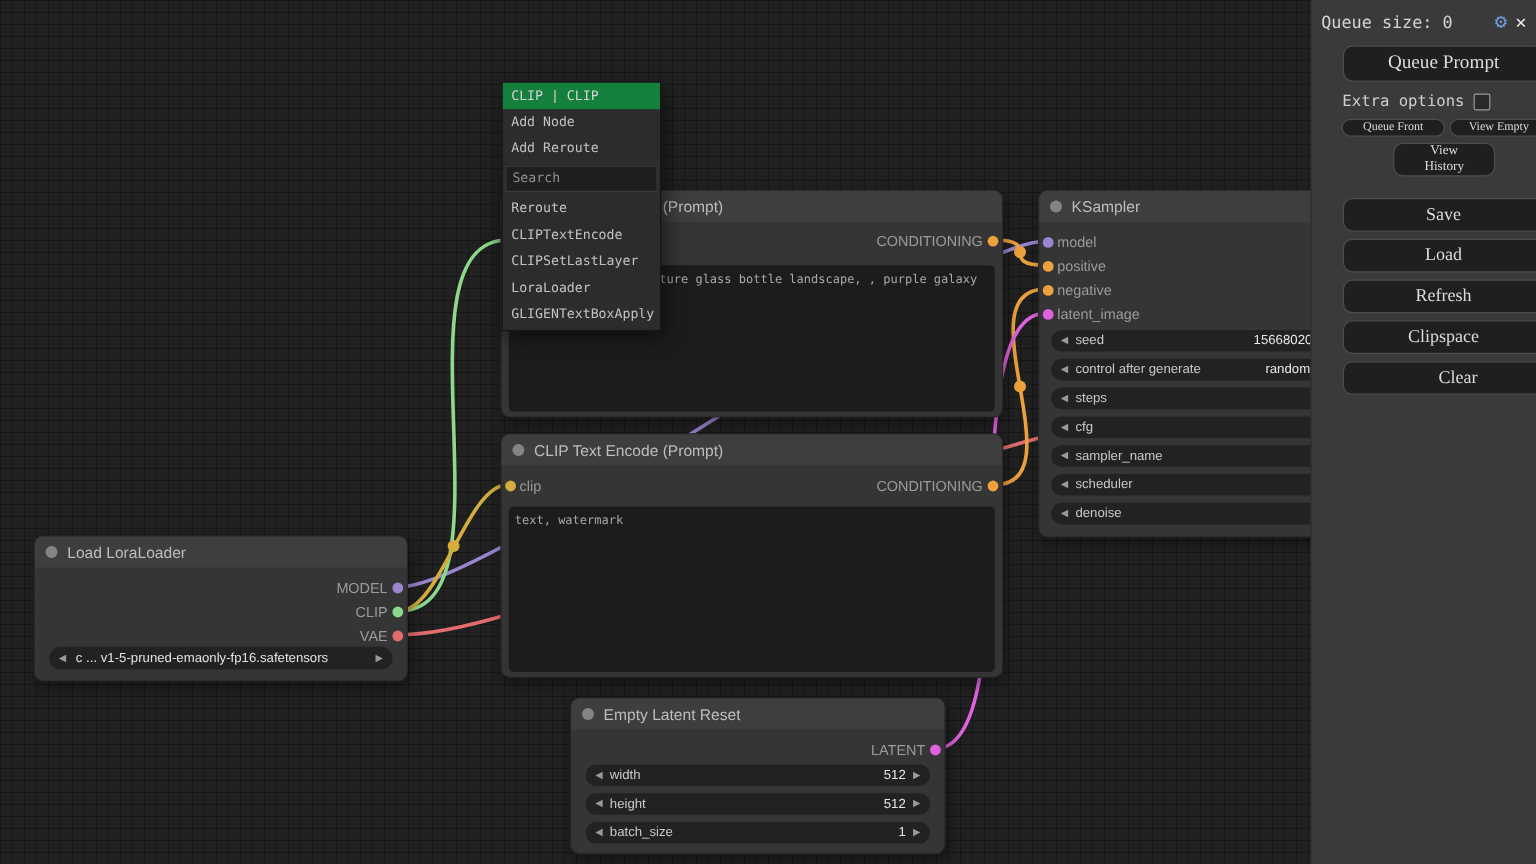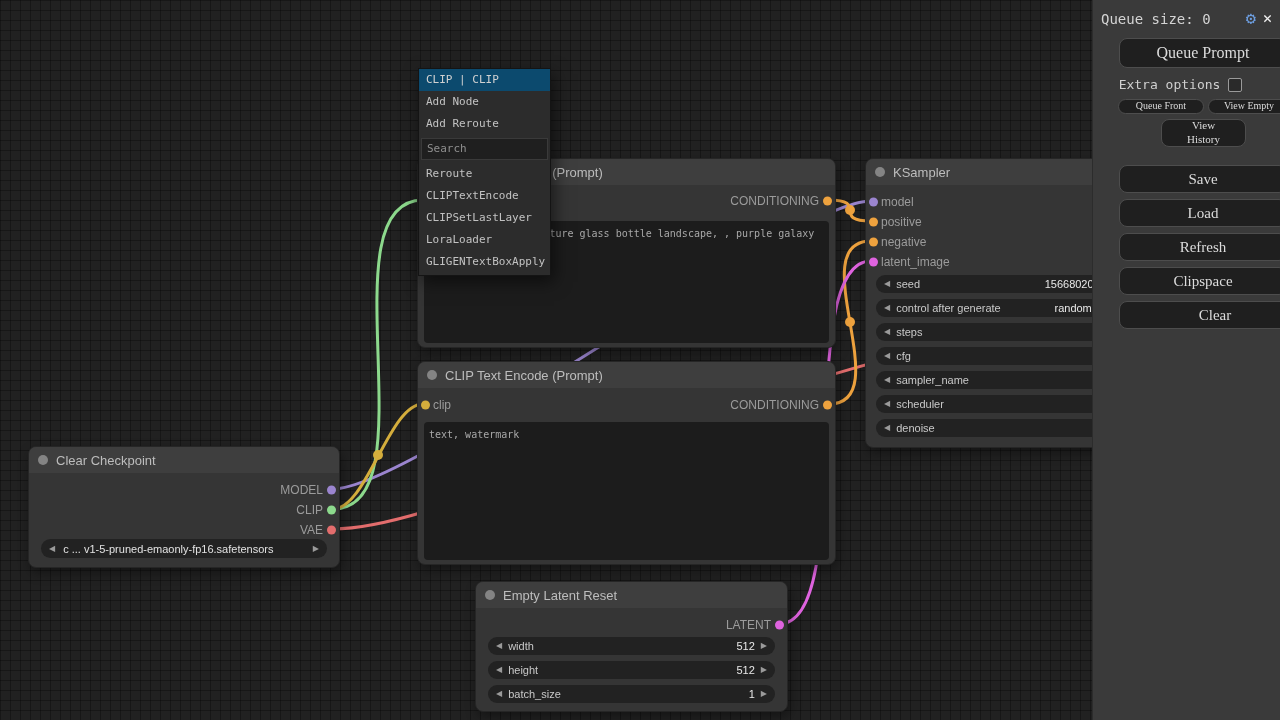--- a/index.html
+++ b/index.html
@@ -38,21 +38,21 @@
   .widget .wval{margin-left:auto;color:#e8e8e8;}
   .widget.combo .wname{flex:1;padding-left:2px;color:#e2e2e2;overflow:hidden;text-overflow:clip;}
   .ntextarea{position:absolute;left:6px;right:6px;background:#1c1c1c;border-radius:4px;
     padding:6px 5px;box-sizing:border-box;font-family:"DejaVu Sans Mono",monospace;
     font-size:10px;line-height:1.32;color:#a8a8a8;overflow:hidden;white-space:pre-wrap;word-wrap:break-word;}
 
   
   .ctxmenu{position:absolute;left:418px;top:68px;width:133px;z-index:40;background:#2c2c2c;
     border:1px solid #141414;box-shadow:3px 6px 16px rgba(0,0,0,0.55);
     font-family:"DejaVu Sans Mono",monospace;font-size:11px;color:#c2c2c2;box-sizing:border-box;padding-bottom:2px;}
-  .ctxhead{background:#0c4a6e;color:#d2d2d2;padding:4px 7px;line-height:14px;}
+  .ctxhead{background:#15803d;color:#d2d2d2;padding:4px 7px;line-height:14px;}
   .ctxitem{padding:4px 7px;line-height:14px;cursor:pointer;}
   .ctxsearch{margin:3px 2px;padding:3px 5px;line-height:14px;background:#1f1f1f;
     border:1px solid #3a3a3a;color:#8f8f8f;}
 
   
   .sidebar{position:absolute;right:0;top:0;width:188px;height:720px;background:#3a3a3a;
     border-left:1px solid #2c2c2c;z-index:50;box-sizing:border-box;
     font-family:"DejaVu Sans Mono",monospace;color:#d4d4d4;}
   .sb-head{position:absolute;top:10px;left:8px;right:8px;display:flex;align-items:center;gap:7px;font-size:14px;}
   .sb-gear{margin-left:auto;font-size:17px;line-height:1;cursor:pointer;}
@@ -111,21 +111,21 @@
     <div class="srow out" style="top:33px">
       <span>CONDITIONING</span>
       <i class="sdot r" style="background: rgb(238, 162, 62);"></i>
     </div>
     <div class="ntextarea" style="top:60px;height:138px">text, watermark</div>
   </div>
 
   <div class="node" style="left:28px;top:446px;width:312px;height:122px">
     <div class="ntitle">
       <span class="ndot" style="background: rgb(132, 132, 132);"></span>
-      <span class="ntext">Clear Checkpoint</span>
+      <span class="ntext">Load LoraLoader</span>
     </div>
     <div class="srow out" style="top:33px">
       <span>MODEL</span>
       <i class="sdot r" style="background: rgb(155, 133, 207);"></i>
     </div>
     <div class="srow out" style="top:53px">
       <span>CLIP</span>
       <i class="sdot r" style="background: rgb(140, 217, 140);"></i>
     </div>
     <div class="srow out" style="top:73px">

